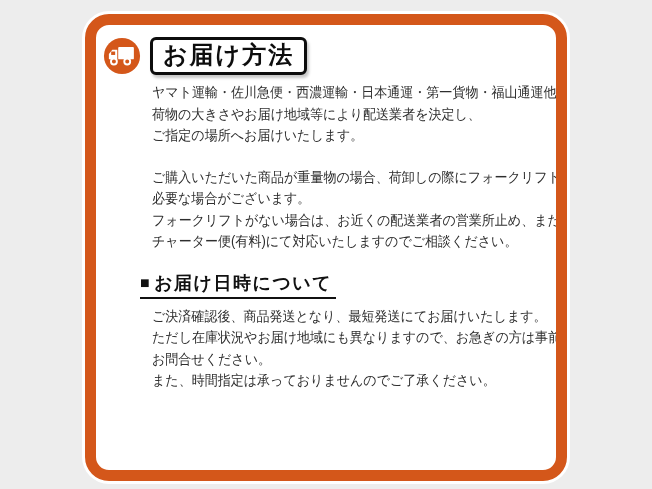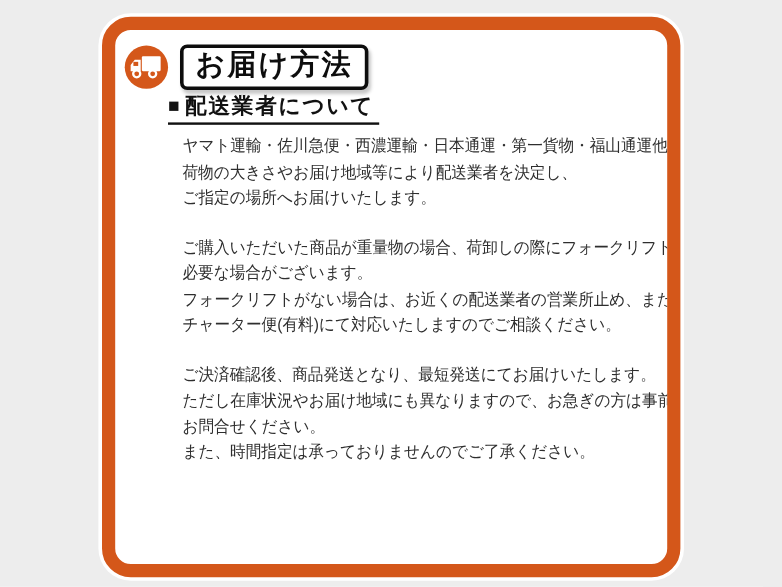--- a/index.html
+++ b/index.html
@@ -87,38 +87,38 @@
         <rect x="8.6" y="15.3" width="4.2" height="3.6" fill="#d4571a"></rect>
         <circle cx="11.5" cy="25.8" r="3.1" fill="#d4571a" stroke="#ffffff" stroke-width="2"></circle>
         <circle cx="25.5" cy="25.8" r="3.1" fill="#d4571a" stroke="#ffffff" stroke-width="2"></circle>
       </svg>
       <div class="title-box">お届け方法</div>
     </div>
 
     <div class="sections">
 
       <div class="section">
-        <div class="section-heading"><span class="bullet">■</span><span>配送業者について</span></div>
         <div class="section-body">
           <div class="body-line">ヤマト運輸・佐川急便・西濃運輸・日本通運・第一貨物・福山通運他、</div>
           <div class="body-line">荷物の大きさやお届け地域等により配送業者を決定し、</div>
           <div class="body-line">ご指定の場所へお届けいたします。</div>
         </div>
       </div>
 
       <div class="section">
         <div class="section-body">
           <div class="body-line">ご購入いただいた商品が重量物の場合、荷卸しの際にフォークリフトが</div>
           <div class="body-line">必要な場合がございます。</div>
           <div class="body-line">フォークリフトがない場合は、お近くの配送業者の営業所止め、または</div>
           <div class="body-line">チャーター便(有料)にて対応いたしますのでご相談ください。</div>
         </div>
       </div>
 
       <div class="section">
+        <div class="section-heading"><span class="bullet">■</span><span>お届け日時について</span></div>
         <div class="section-body">
           <div class="body-line">ご決済確認後、商品発送となり、最短発送にてお届けいたします。</div>
           <div class="body-line">ただし在庫状況やお届け地域にも異なりますので、お急ぎの方は事前に</div>
           <div class="body-line">お問合せください。</div>
           <div class="body-line">また、時間指定は承っておりませんのでご了承ください。</div>
         </div>
       </div>
 
     </div>
   </div>

